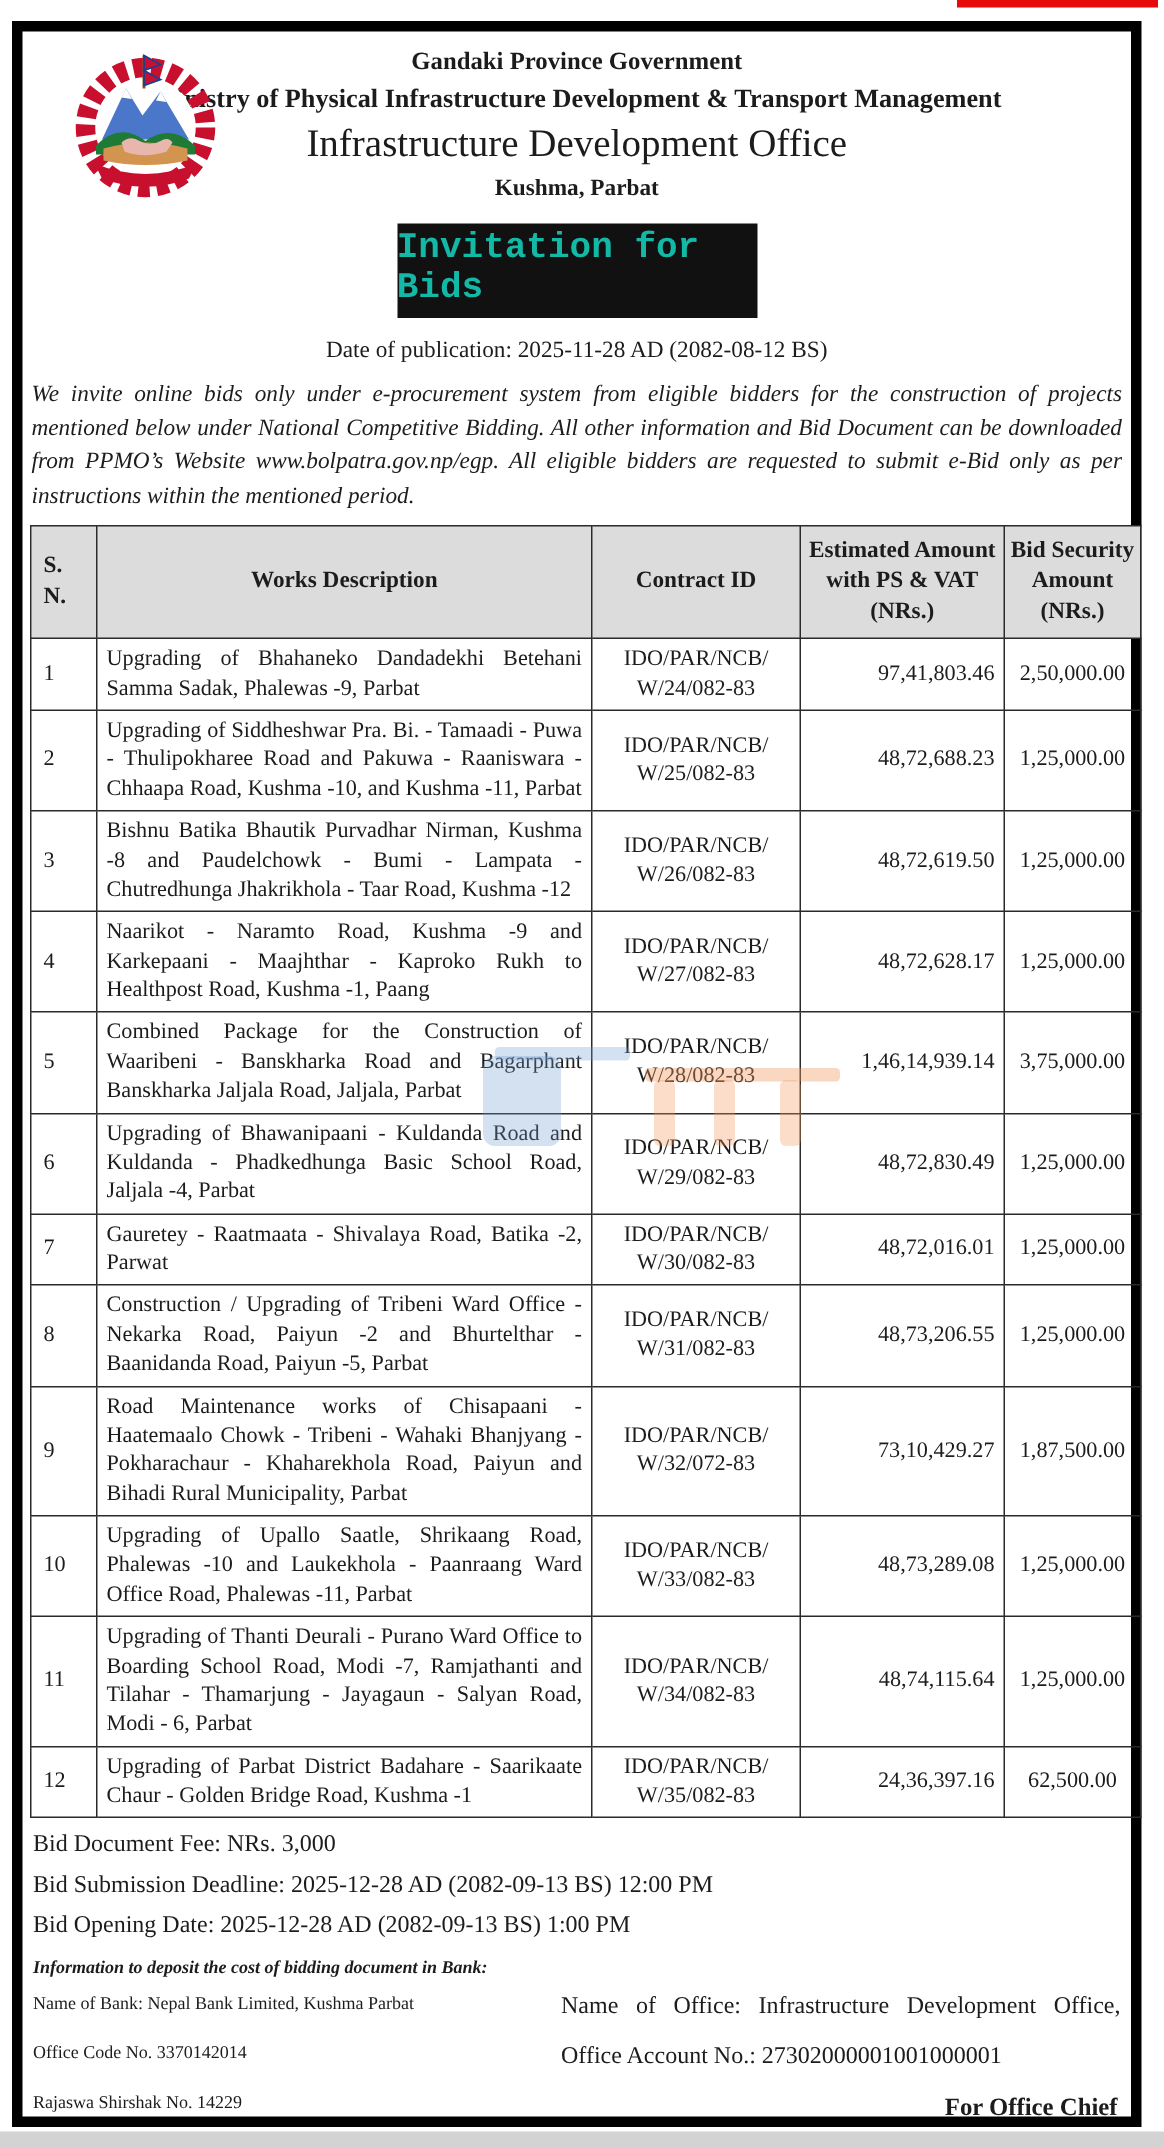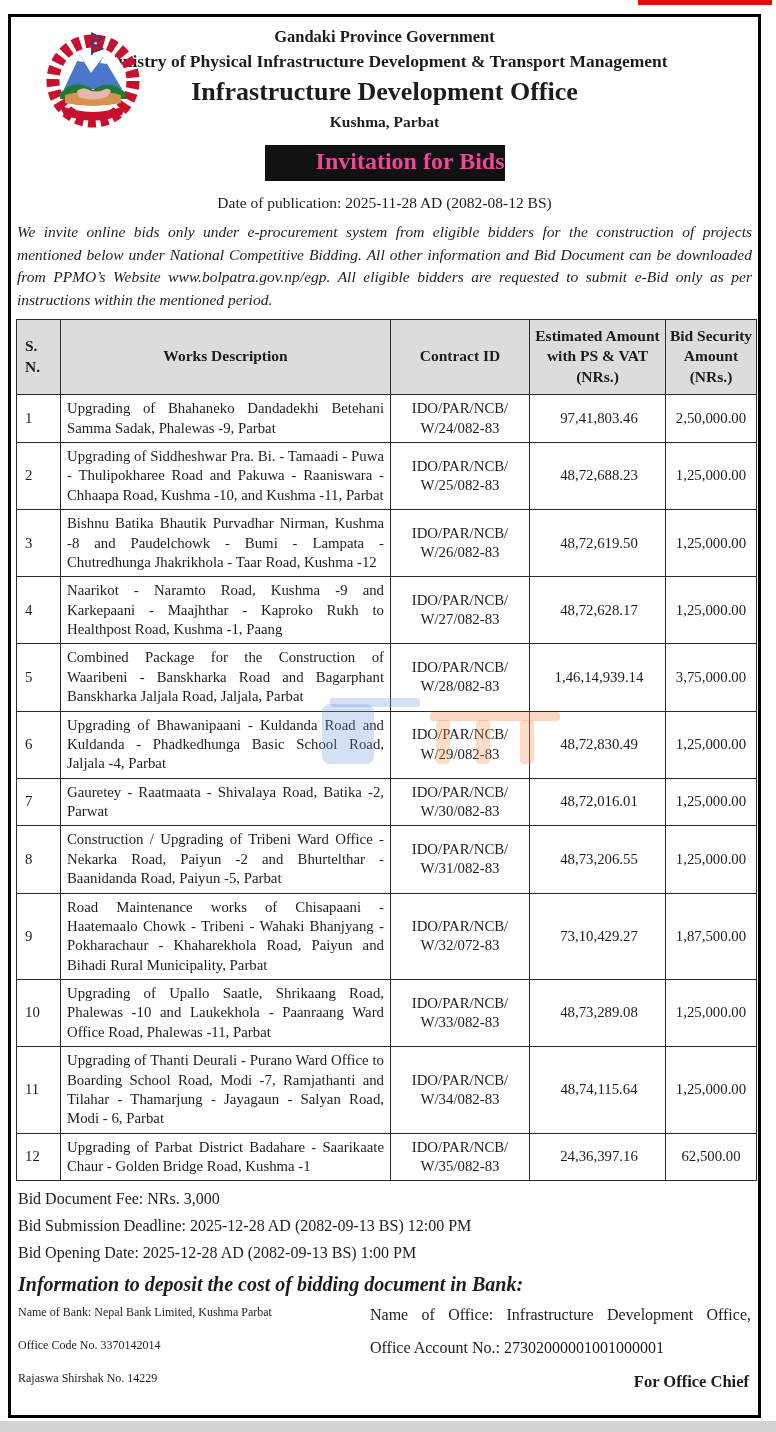--- a/index.html
+++ b/index.html
@@ -1,43 +1,43 @@
 <!DOCTYPE html>
 <html><head>
 <meta charset="utf-8">
 <style>
   html,body{margin:0;padding:0;background:#fff;}
   .page{position:relative;width:776px;height:1432px;background:#fff;overflow:hidden;
         font-family:"Liberation Serif","DejaVu Serif",serif;color:#1c1c1c;}
   .topbar{position:absolute;top:0;left:638px;width:134px;height:5px;}
   .bottom-strip{position:absolute;left:0;bottom:0;width:776px;height:11px;background:#d3d3d3;}
-  .doc{position:absolute;left:8px;top:14px;width:753px;height:1404px;border:3px solid #000000;
+  .doc{position:absolute;left:8px;top:14px;width:753px;height:1404px;border:7px solid #000000;
        box-sizing:border-box;padding:4px 5px 0 5px;background:#fff;}
   .hdr{position:relative;text-align:center;padding-top:4px;}
   .logo{position:absolute;left:22px;top:8px;width:110px;height:100px;}
   .h1{font-weight:bold;font-size:16.5px;margin:2px 0 0;}
   .h2{font-weight:bold;font-size:17.5px;margin:4px 0 0;}
-  .h3{font-weight:bold;font-size:26px;margin:5px 0 0;}
+  .h3{font-weight:normal;font-size:26px;margin:5px 0 0;}
   .h4{font-weight:bold;font-size:15.5px;margin:6px 0 0;}
-  .banner{margin:14px auto 0;width:240px;color:#ec4899;text-align:right;font-weight:bold;
-          font-size:24px;padding:3px 0 6px;}
+  .banner{margin:14px auto 0;width:240px;color:#14b8a6;text-align:left;font-weight:bold;
+          font-size:24px;padding:3px 0 6px;font-family:Liberation Mono, monospace;}
   .pubdate{text-align:center;font-size:15.5px;margin-top:13px;}
   .intro{font-size:15.5px;text-align:justify;line-height:1.46;margin:9px 1px 7px;font-style:italic;}
   table{border-collapse:collapse;width:100%;table-layout:fixed;}
   th,td{border:1.5px solid #2a2a2a;}
   th{background:#dcdcdc;font-size:15.5px;font-weight:bold;padding:6px 3px;text-align:center;line-height:1.35;}
   th.th-sn{white-space:pre-line;text-align:left;padding-left:8px;}
   td{font-size:14.8px;line-height:1.31;padding:4px 6px;vertical-align:middle;}
   .c-sn{text-align:left;padding-left:8px;}
   .c-desc{text-align:justify;}
   .c-cid{text-align:center;padding:4px 2px;}
-  .c-amt{text-align:center;padding-left:9px;}
+  .c-amt{text-align:right;padding-left:9px;}
   .c-sec{text-align:center;padding:4px 3px;}
   .footline{font-size:16px;margin:9px 2px 0;}
-  .bank-title{font-size:20px;font-weight:bold;font-style:italic;margin:11px 2px 0;}
+  .bank-title{font-size:12px;font-weight:bold;font-style:italic;margin:11px 2px 0;}
   .bankgrid{display:flex;margin:8px 2px 0;}
   .bg-left{width:352px;font-size:12px;padding-right:26px;box-sizing:border-box;line-height:1.35;}
   .bg-right{flex:1;font-size:16px;text-align:justify;text-align-last:justify;line-height:1.35;}
   .bg-right.plain{text-align:center;text-align-last:left;}
   .rowflex{display:flex;margin:11px 2px 0;}
   .sig{font-weight:bold;font-size:16.5px;text-align:right;margin-top:2px;padding-right:2px;flex:1;}
   .watermark{position:absolute;left:322px;top:698px;width:250px;height:80px;pointer-events:none;}
   .wm-blue{position:absolute;left:0;top:6px;width:52px;height:60px;border-radius:8px;
            background:rgba(110,155,210,0.30);}
   .wm-blue:before{content:"";position:absolute;left:8px;top:-6px;width:90px;height:9px;

